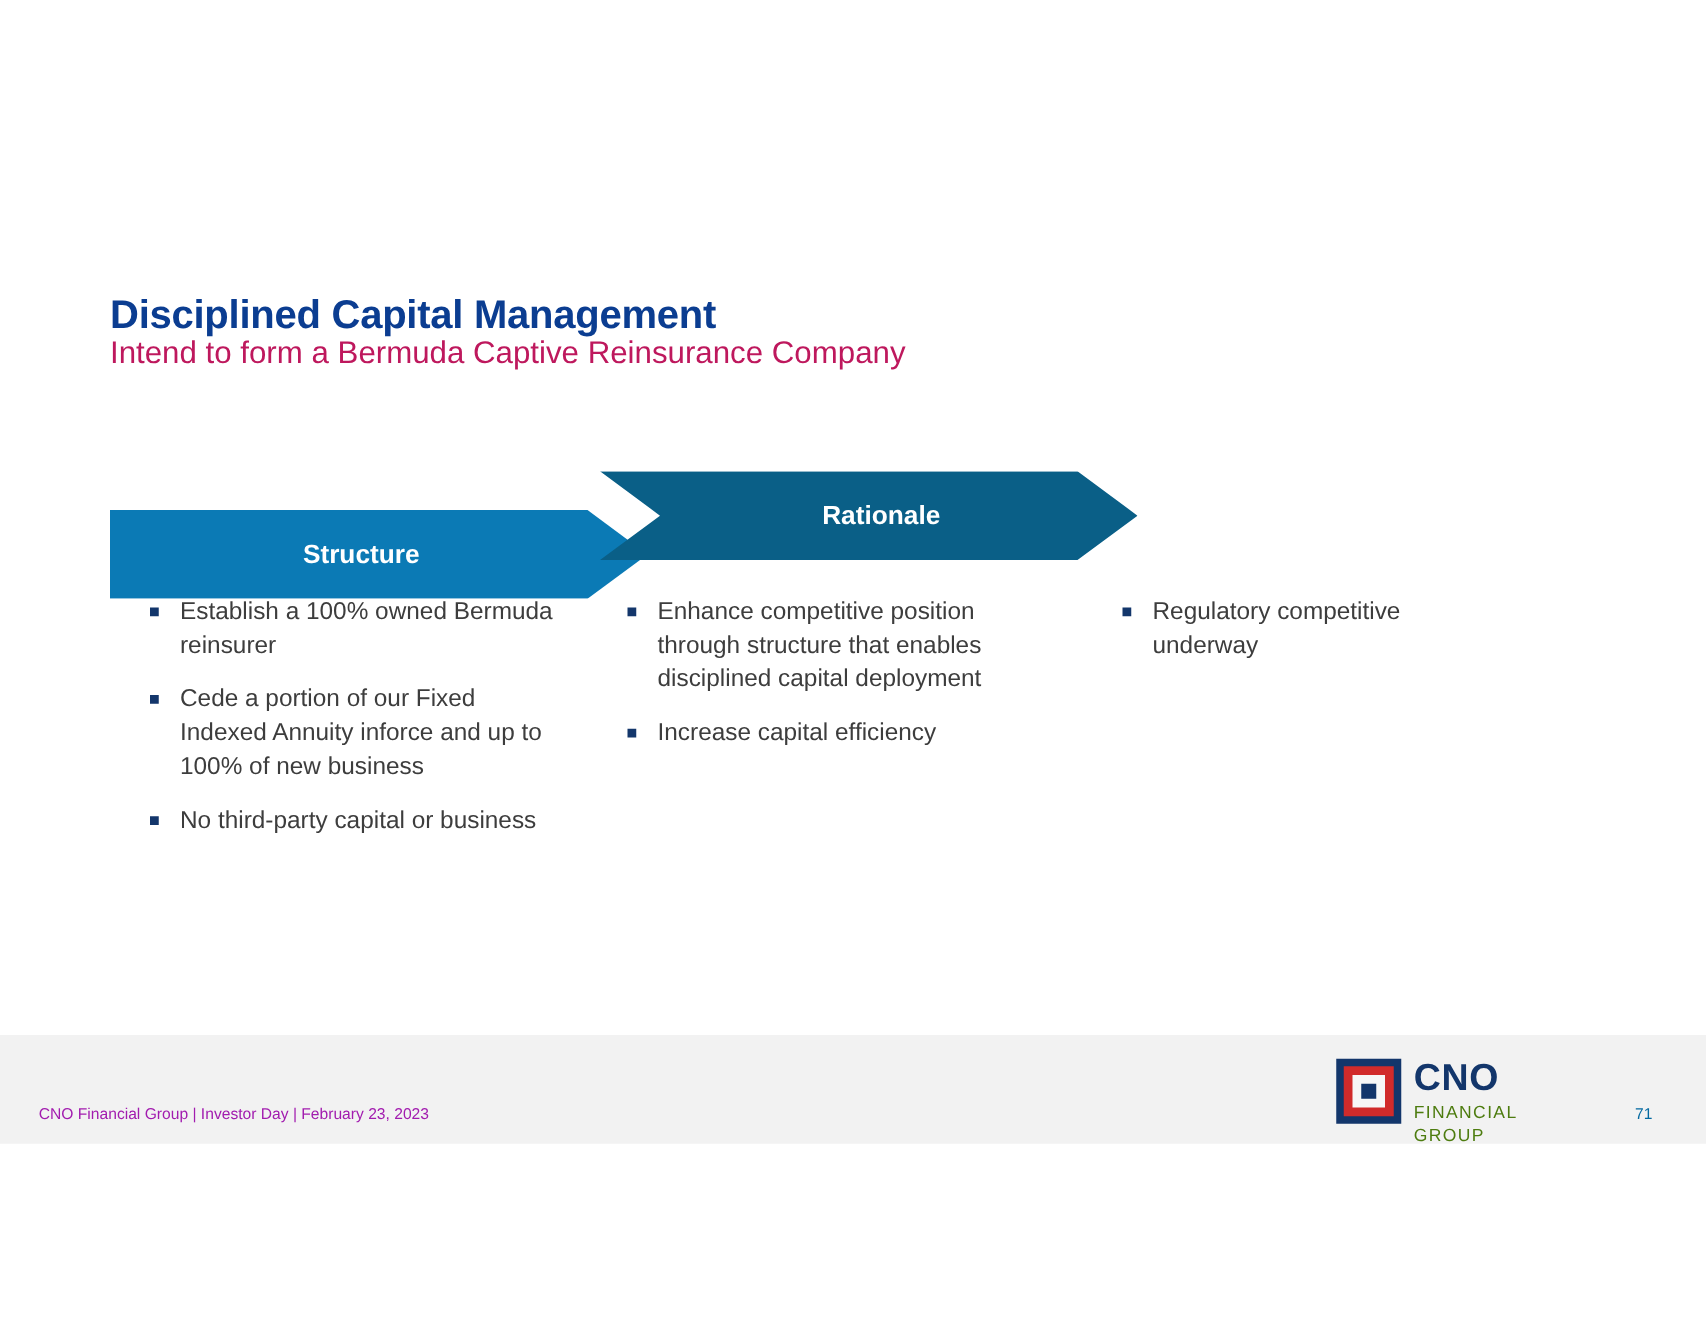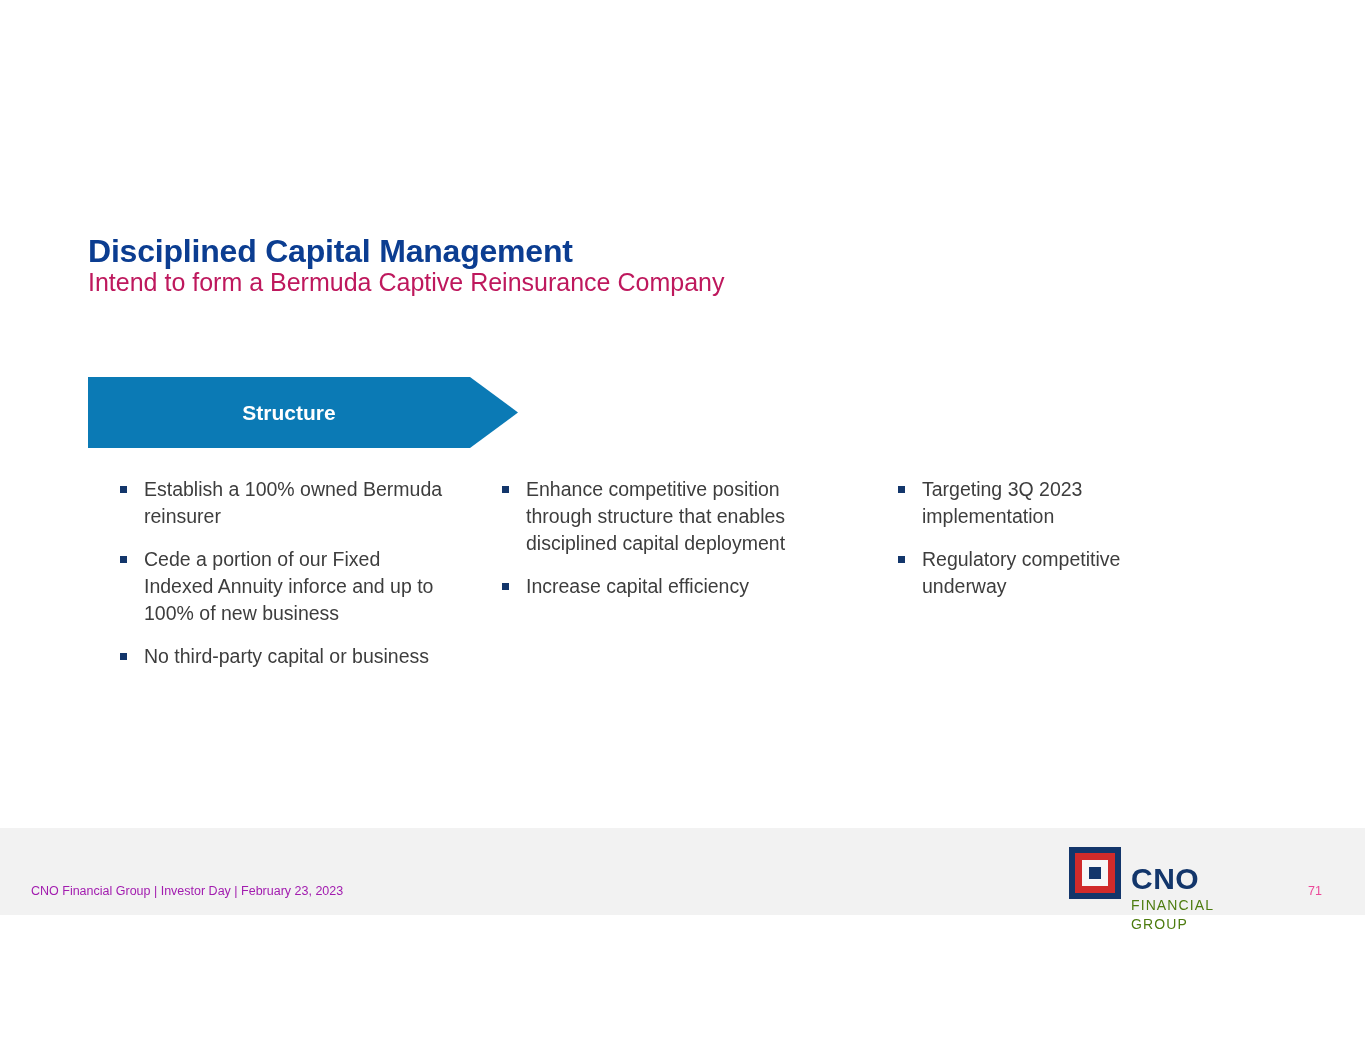--- a/index.html
+++ b/index.html
@@ -66,20 +66,21 @@
     color: #ffffff;
     position: relative;
     left: -14px;
   }
   .chev-1 {
     left: 0px;
     width: 430px;
     background: #0b7ab5;
     -webkit-clip-path: polygon(0 0, 382px 0, 430px 50%, 382px 100%, 0 100%);
     clip-path: polygon(0 0, 382px 0, 430px 50%, 382px 100%, 0 100%);
+    margin-top: 31px;
   }
   .chev-2 {
     left: 392px;
     width: 478px;
     background: #0a5f87;
     -webkit-clip-path: polygon(0 0, 382px 0, 430px 50%, 382px 100%, 0 100%, 48px 50%);
     clip-path: polygon(0 0, 382px 0, 430px 50%, 382px 100%, 0 100%, 48px 50%);
   }
   .chev-3 {
     left: 782px;
@@ -137,21 +138,21 @@
     top: 884px;
     font-size: 12.5px;
     color: #a21caf;
     white-space: nowrap;
   }
   .page-number {
     position: absolute;
     left: 1308px;
     top: 884px;
     font-size: 12.5px;
-    color: #ec4899;
+    color: #0369a1;
   }
 
   
   .logo {
     position: absolute;
     left: 1069px;
     top: 847px;
     width: 205px;
     height: 52px;
   }
@@ -181,21 +182,20 @@
   }
   .logo-mark-core {
     width: 100%;
     height: 100%;
     background: #13366b;
   }
   .logo-wordmark {
     position: absolute;
     left: 62px;
     top: 1px;
-    margin-top: 16px;
   }
   .logo-cno {
     font-size: 30px;
     font-weight: bold;
     color: #13366b;
     letter-spacing: 0.5px;
     line-height: 30px;
   }
   .logo-fg {
     font-size: 14px;
@@ -210,37 +210,39 @@
 
 <div class="slide">
 
   <h1 class="title">Disciplined Capital Management</h1>
   <div class="subtitle">Intend to form a Bermuda Captive Reinsurance Company</div>
 
   <div class="chevron-band">
     <div class="chevron chev-1">
       <span class="chevron-label">Structure</span>
     </div>
+    <div class="chevron chev-2">
+      <span class="chevron-label">Rationale</span>
+    </div>
   </div>
 
   <div class="columns">
 
     <div class="column col-1">
       <div class="bullet">Establish a 100% owned Bermuda reinsurer</div>
       <div class="bullet">Cede a portion of our Fixed Indexed Annuity inforce and up to 100% of new business</div>
       <div class="bullet">No third-party capital or business</div>
     </div>
 
     <div class="column col-2">
       <div class="bullet">Enhance competitive position through structure that enables disciplined capital deployment</div>
       <div class="bullet">Increase capital efficiency</div>
     </div>
 
     <div class="column col-3">
-      <div class="bullet">Targeting 3Q 2023 implementation</div>
       <div class="bullet">Regulatory competitive underway</div>
     </div>
 
   </div>
 
   <div class="footer-band"></div>
 
   <div class="footer-text">CNO Financial Group  |  Investor Day  |  February 23, 2023</div>
 
   <div class="logo">

